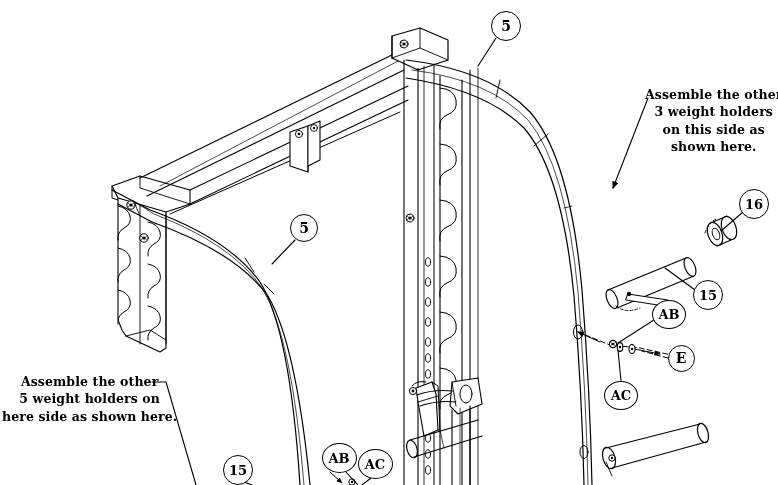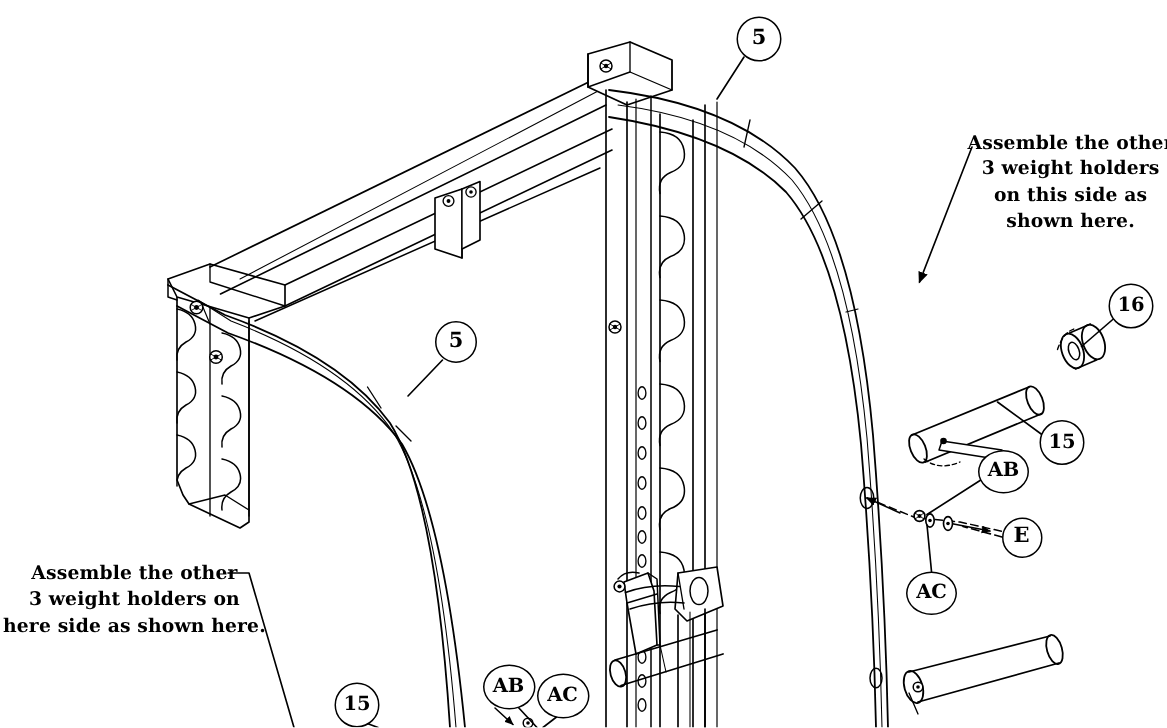--- a/index.html
+++ b/index.html
@@ -315,21 +315,21 @@
 
   <div class="note-block" id="note-right">
     <span class="note-line">Assemble the other</span>
     <span class="note-line">3 weight holders</span>
     <span class="note-line">on this side as</span>
     <span class="note-line">shown here.</span>
   </div>
 
   <div class="note-block" id="note-left">
     <span class="note-line">Assemble the other</span>
-    <span class="note-line">3 weight holders on</span>
+    <span class="note-line">5 weight holders on</span>
     <span class="note-line">here side as shown here.</span>
   </div>
 
   <div id="callout-layer">
       <div class="callout" style="left: 491px; top: 11px; width: 30px; height: 30px; font-size: 14px;">
         <span>5</span>
       </div>
       <div class="callout" style="left: 290px; top: 214px; width: 28px; height: 28px; font-size: 14px;">
         <span>5</span>
       </div>

